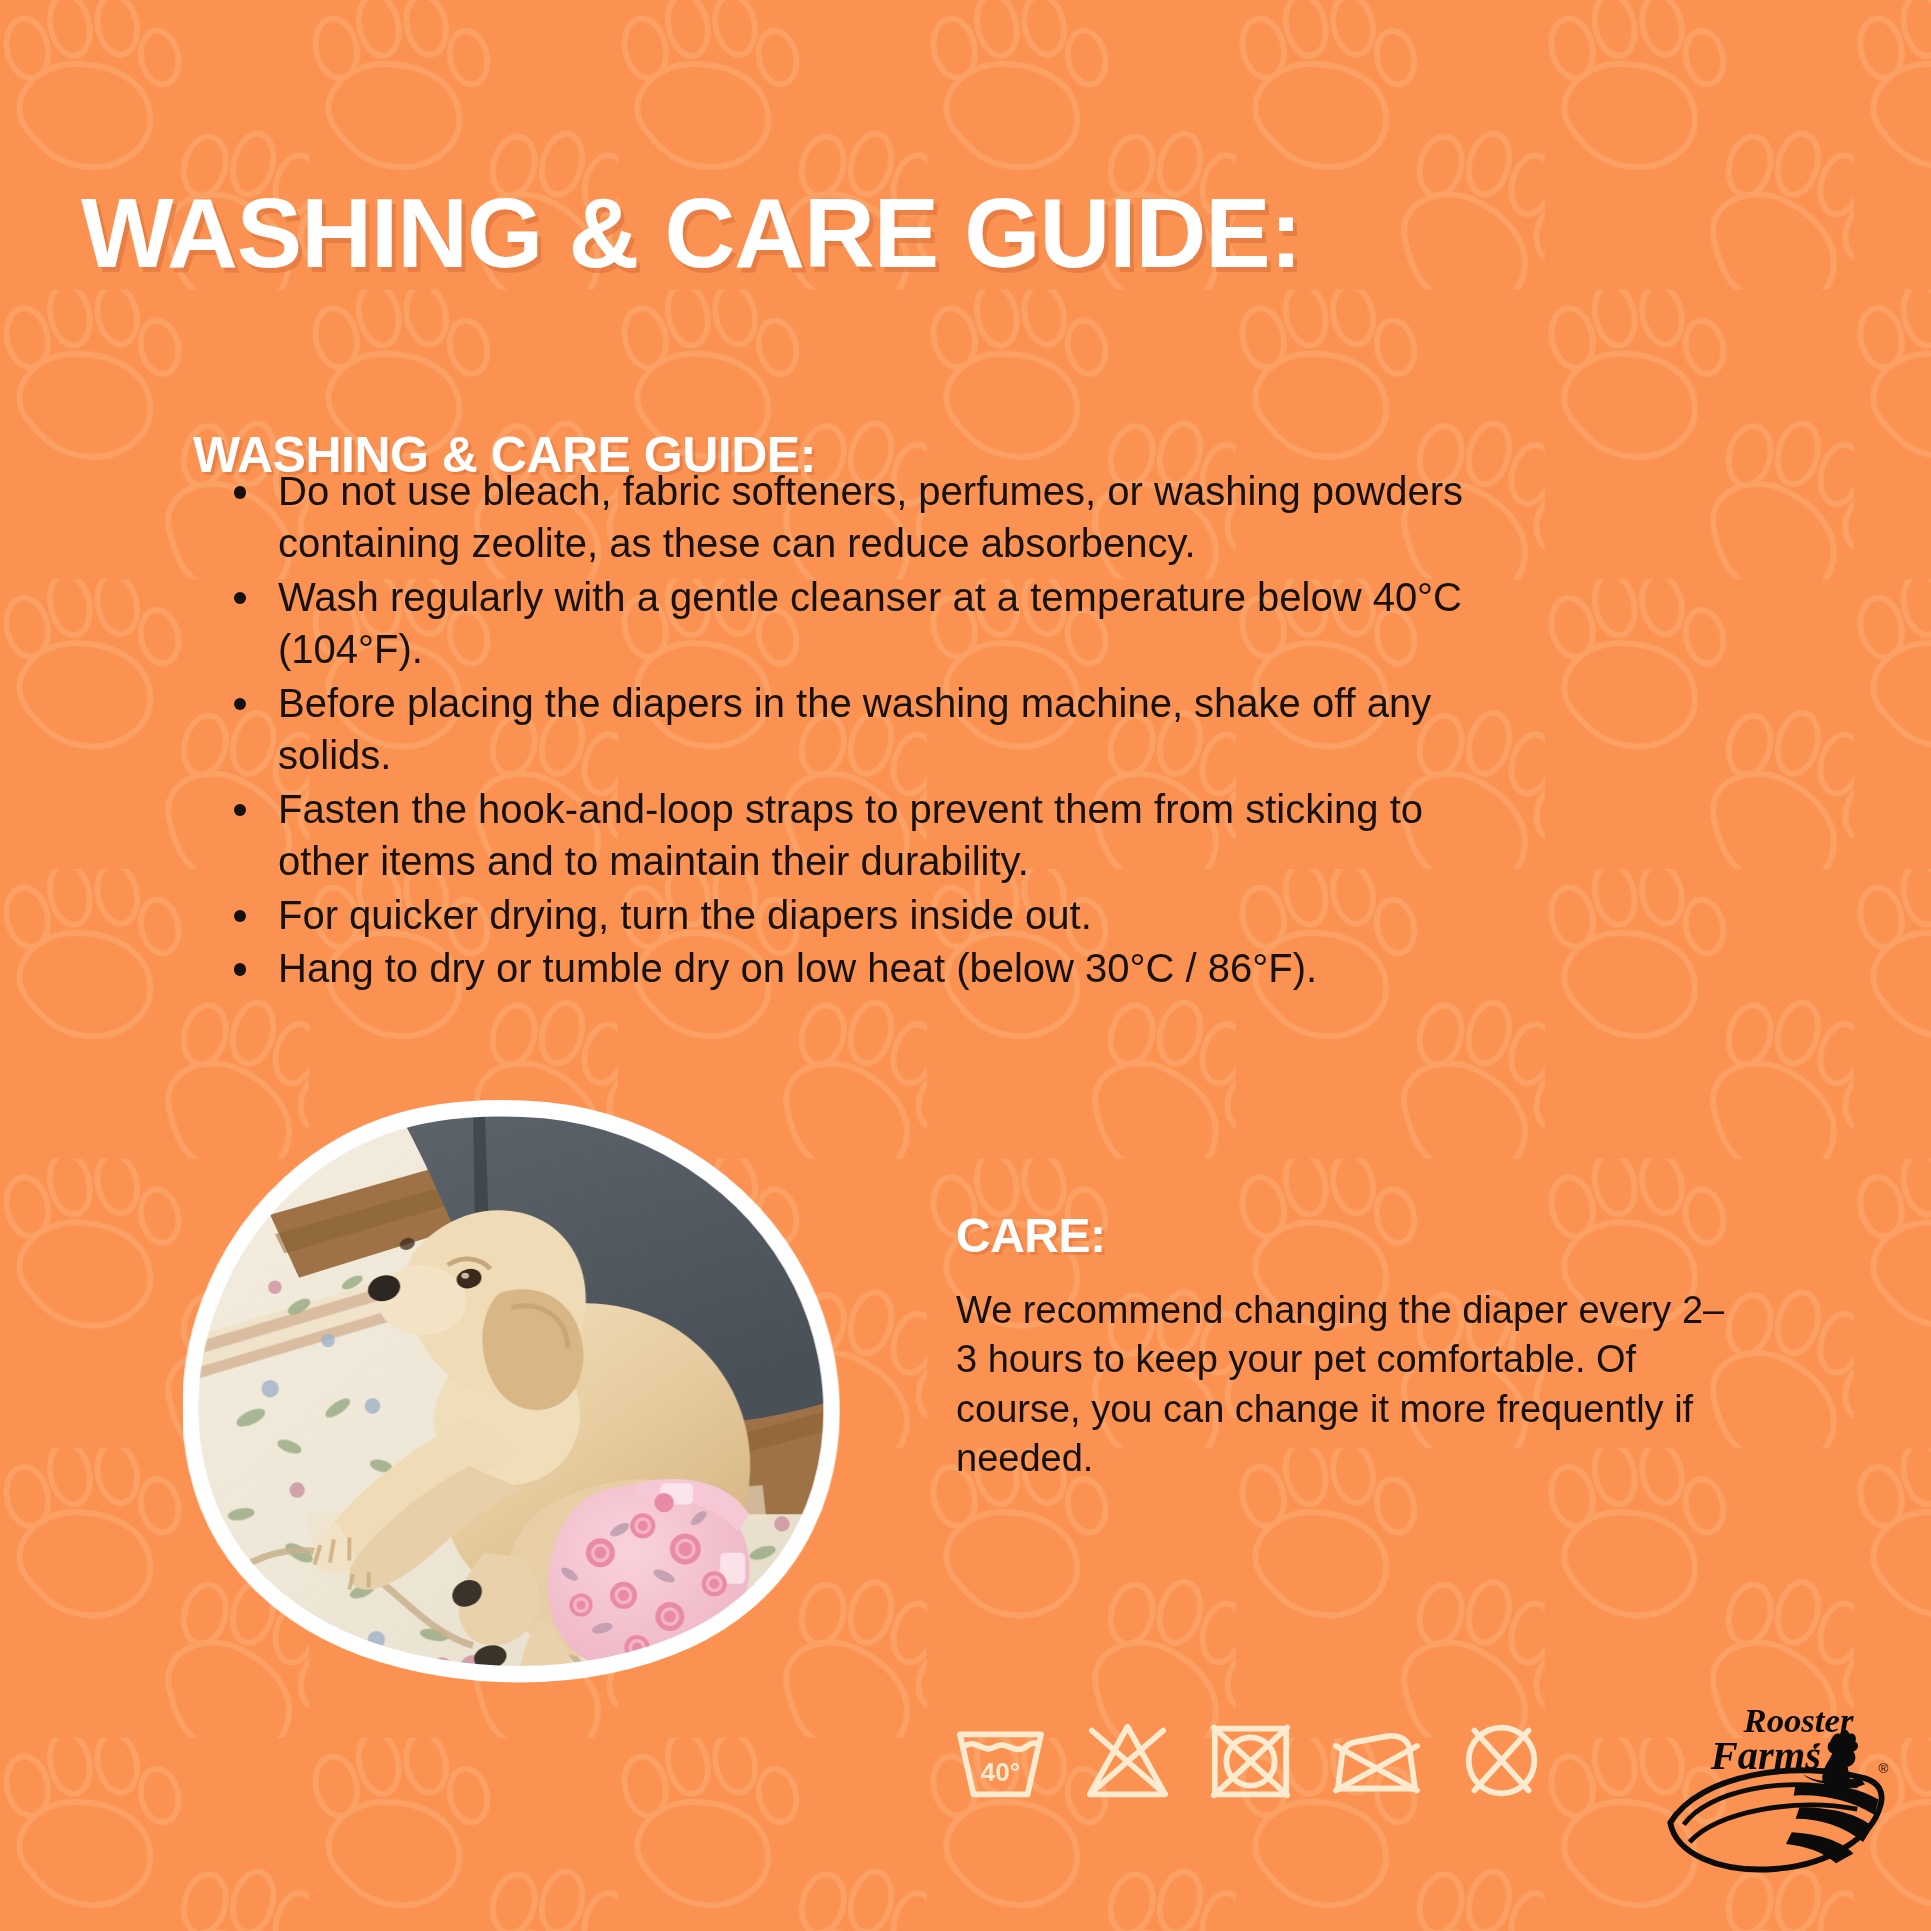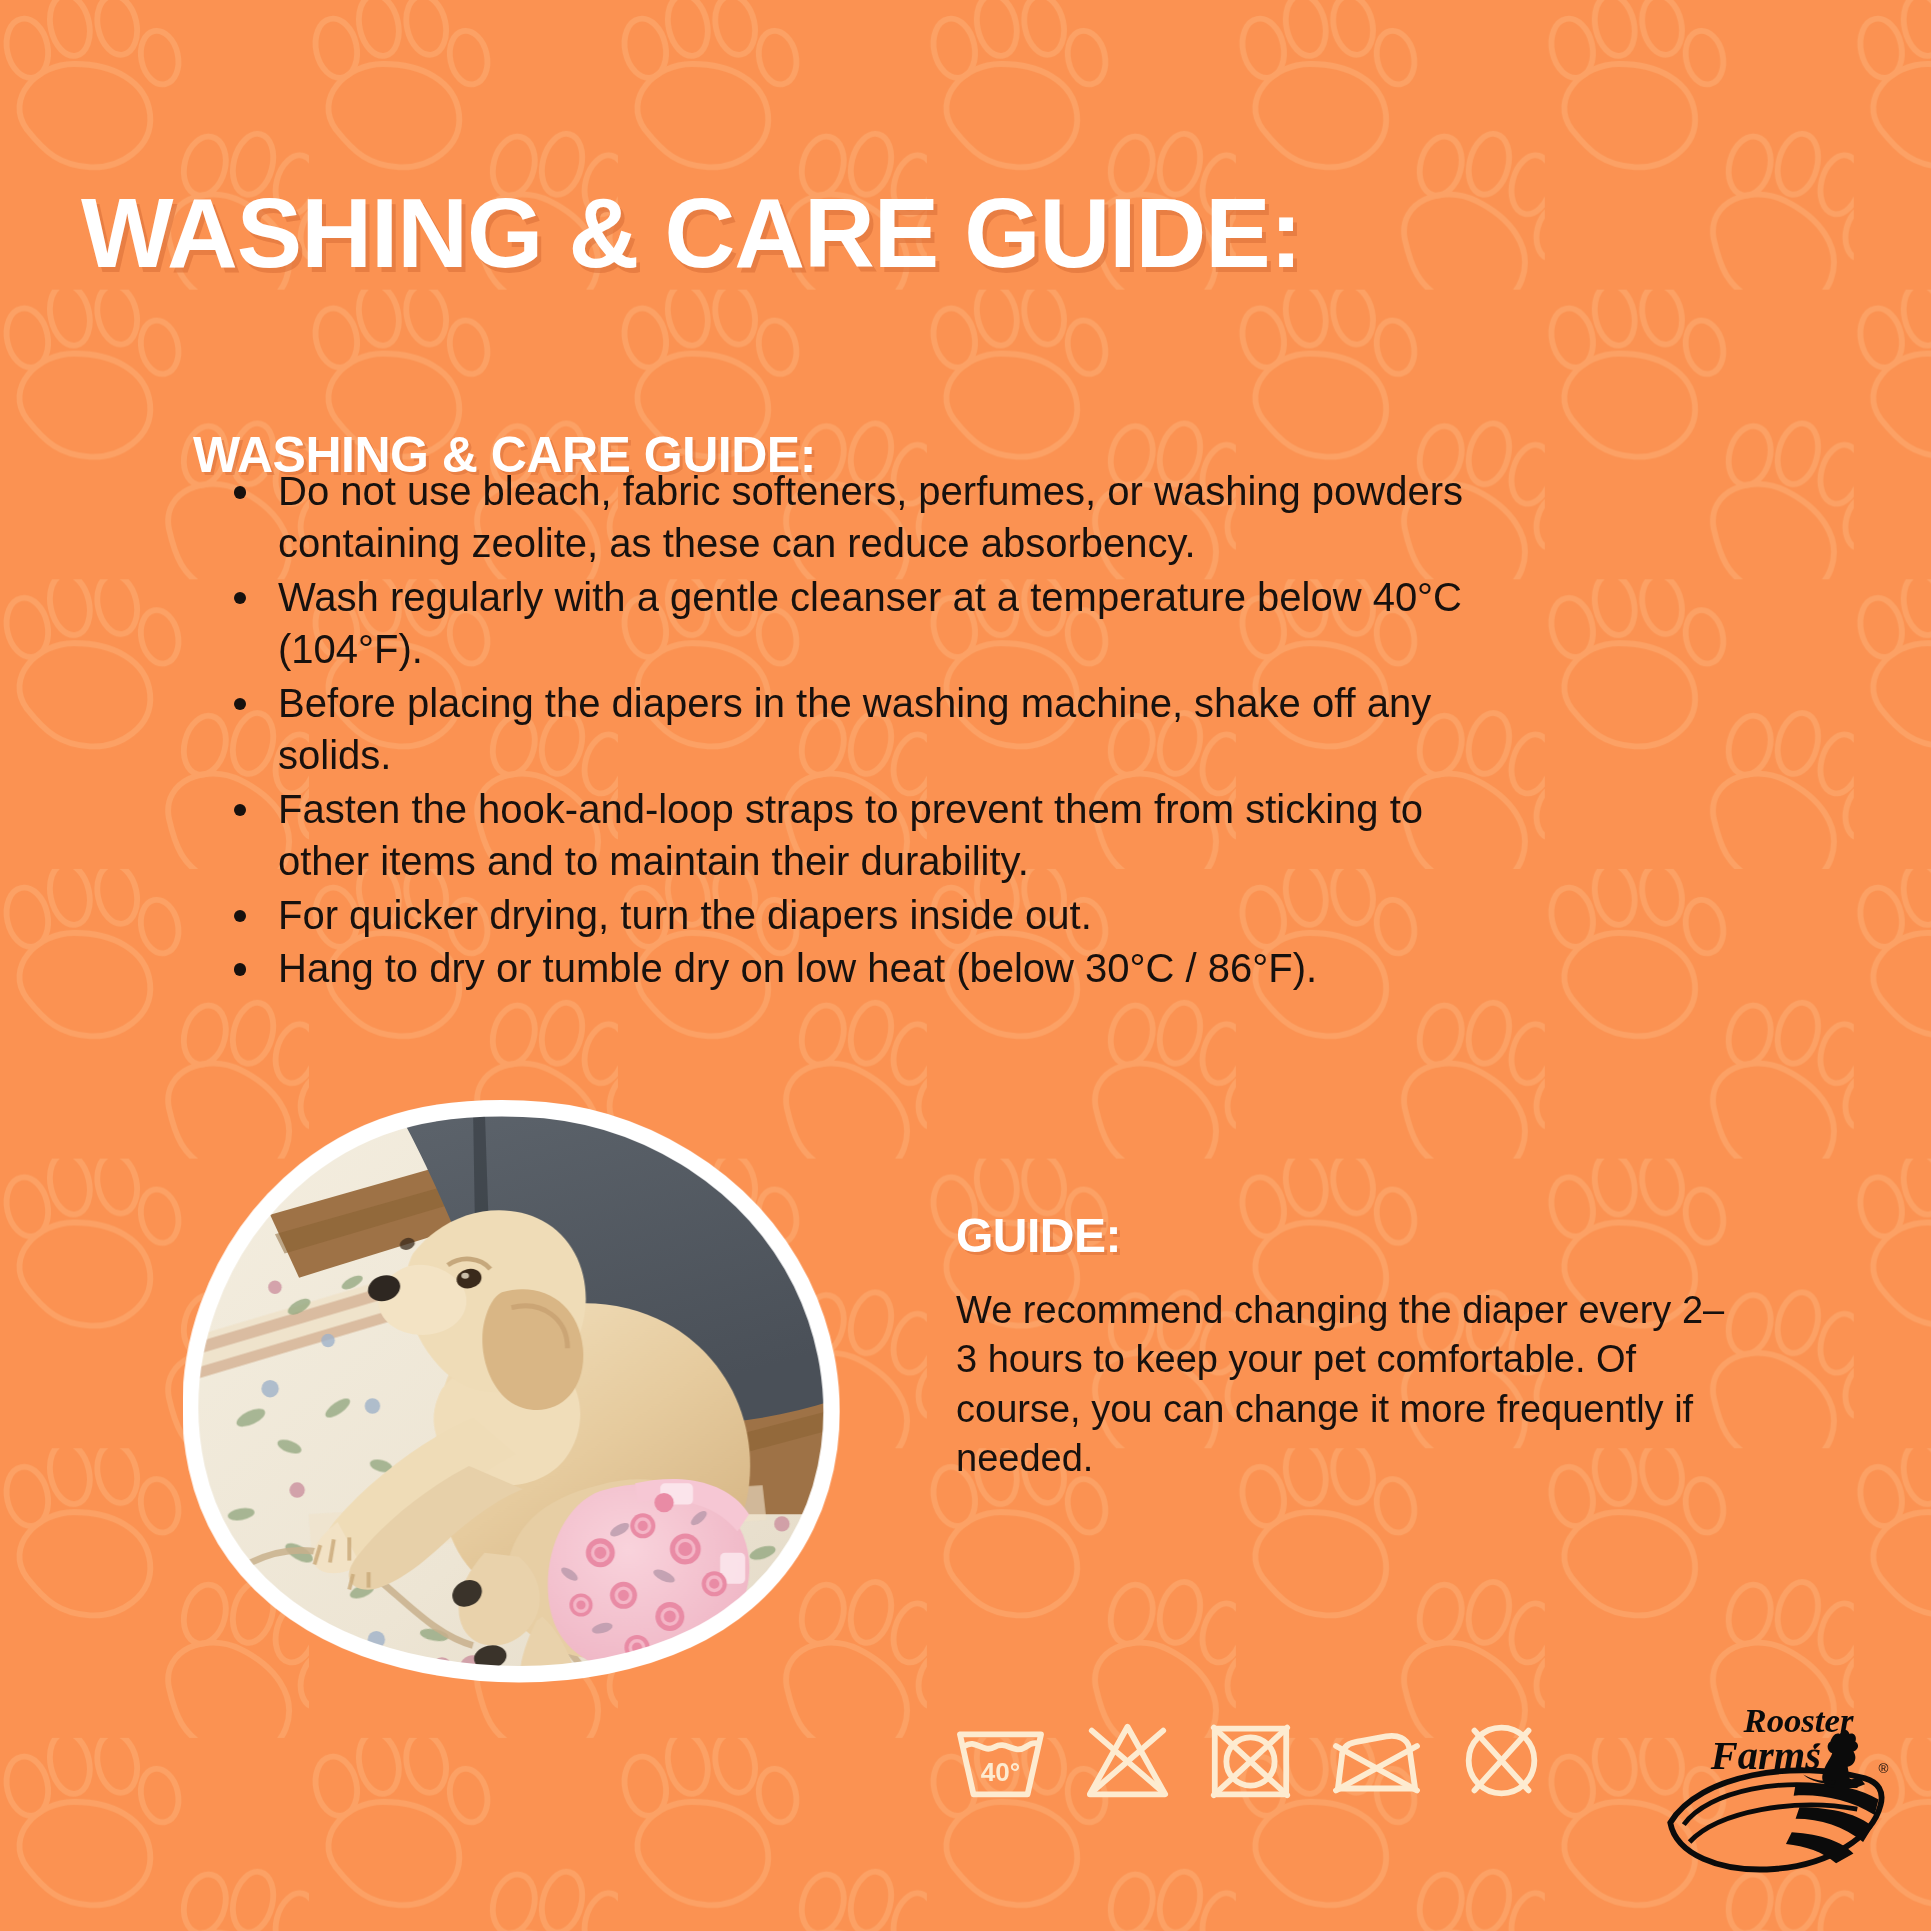--- a/index.html
+++ b/index.html
@@ -322,21 +322,21 @@
 
       <path d="M352 10 C 470 14, 585 80, 640 190
                C 694 300, 678 430, 596 510
                C 514 590, 372 610, 250 586
                C 128 562, 38 492, 14 382
                C -10 272, 32 150, 126 74
                C 196 18, 272 7, 352 10 Z" fill="none" stroke="#FFFFFF" stroke-width="17" stroke-linejoin="round"></path>
     </svg>
   </div>
 
-  <h2 class="notes-head">GUIDE:</h2>
+  <h2 class="notes-head">CARE:</h2>
   <p class="notes-p1">We recommend changing the diaper every 2–3 hours to keep your pet comfortable. Of course, you can change it more frequently if needed.</p>
 
   <div class="care-symbols">
 
     <span>
       <svg width="93" height="83" viewBox="0 0 96 86" xmlns="http://www.w3.org/2000/svg">
         <g fill="none" stroke="#FDEBD0" stroke-width="6" stroke-linecap="round" stroke-linejoin="round">
           <path d="M6 16 L90 16 L76 78 L20 78 Z"></path>
           <path d="M11 28 C 22 20, 30 36, 42 29 C 54 22, 62 37, 74 29 C 80 25, 84 24, 87 26"></path>
         </g>

